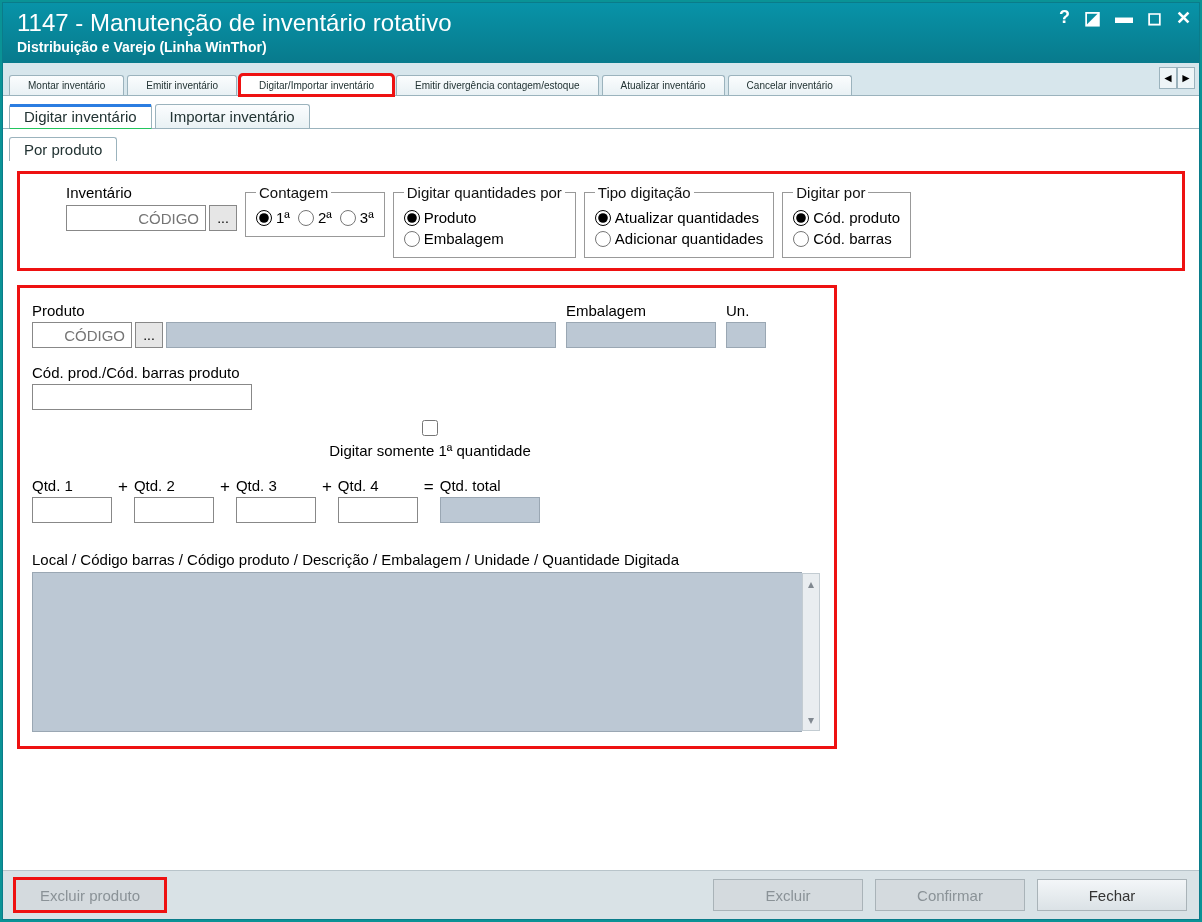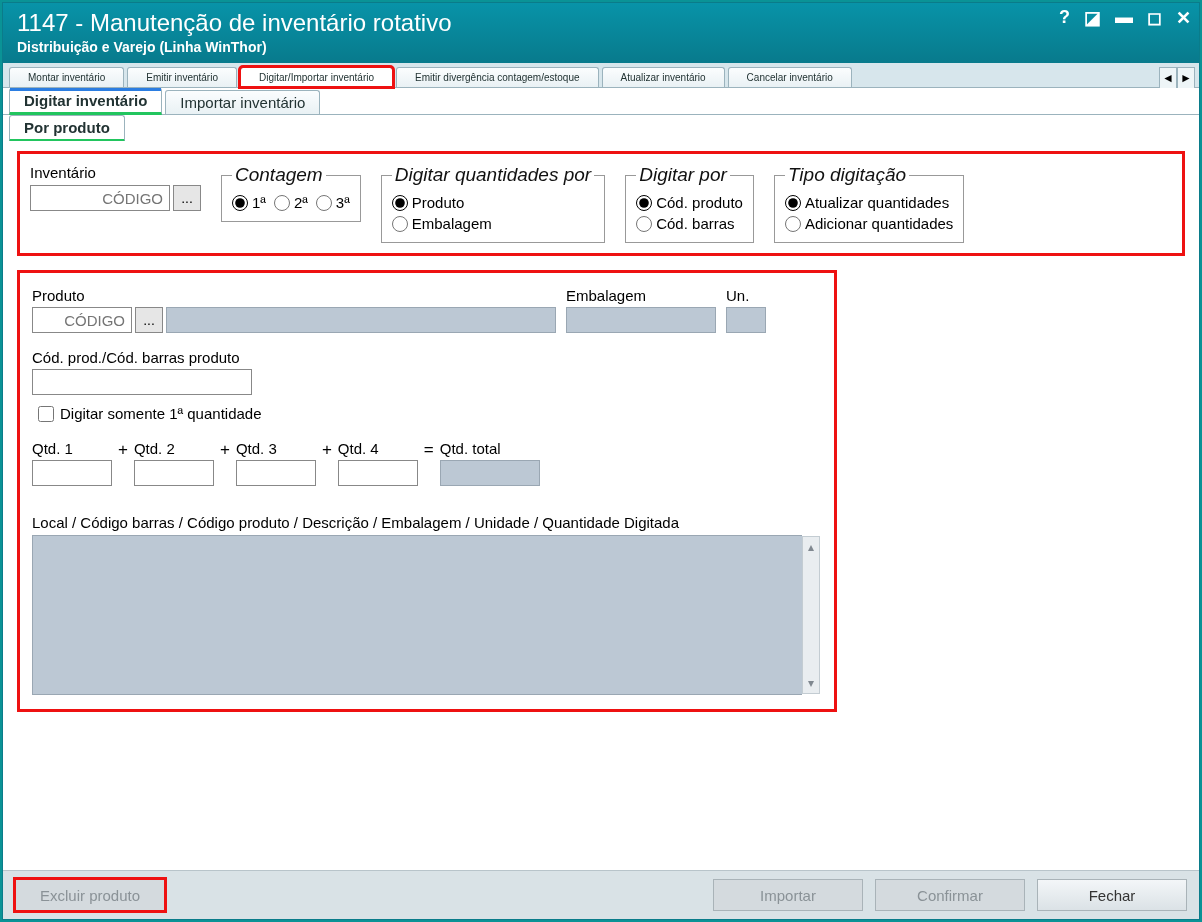--- a/index.html
+++ b/index.html
@@ -38,47 +38,47 @@
   border: 1px solid #9bb3bd;
   border-bottom: none;
   padding: 4px 18px;
   font-size: 10px;
   color: #233;
   margin-right: 3px;
   border-radius: 3px 3px 0 0;
   cursor: pointer;
   white-space: nowrap;
 }
-.tab-strip .tab.active { background: #fff; font-weight: 400; }
+.tab-strip .tab.active { background: #fff; font-weight: 400; margin-top: 8px; }
 .tab-strip .tab.highlighted { outline: 3px solid #e11; outline-offset: -1px; z-index:3; position:relative;}
 .tab-strip .scroll-btns { position:absolute; right:4px; top:4px; display:flex; }
 .tab-strip .scroll-btns span {
   width:18px; height:22px; border:1px solid #9bb3bd; background:#eef5f7;
   display:flex; align-items:center; justify-content:center; font-size:12px; cursor:pointer;
 }
 
 .tab-strip.sub { background:#fff; padding:0 6px; border-bottom:1px solid #9bb3bd; }
 .tab-strip.sub .tab { font-size:15px; padding:3px 14px; }
-.tab-strip.sub .tab.active { border-bottom:3px solid #22c55e; margin-bottom:-1px;font-weight:bold; }
+.tab-strip.sub .tab.active { border-bottom:1px solid #22c55e; margin-bottom:-1px; }
 .tab-strip.sub .tab.blue-accent::before {
   content:""; display:block; position:absolute; top:-1px; left:0; right:0; height:3px; background:#2b7de1;
 }
 .tab-strip.sub .tab { position:relative; }
 
 .content { flex:1; background:#fff; padding:10px 14px; overflow:hidden; position:relative; }
 
 .red-box { border:3px solid #e11; padding:10px 10px; margin-bottom:14px; }
 
-.groupset { display:flex; gap:20px; align-items:flex-start; }
+.groupset { display:flex; gap:8px; align-items:flex-start;margin-left:36px; }
 fieldset.grp {
   border:1px solid #999;
   padding:8px 10px 10px 10px;
   font-size:15px;
 }
-fieldset.grp legend { font-size:19px; padding:0 3px; color:#111;font-style:italic; }
+fieldset.grp legend { font-size:15px; padding:0 3px; color:#111; }
 .inv-block { display:flex; flex-direction:column; gap:4px; }
 .inv-block label { font-size:15px; }
 .inv-row { display:flex; align-items:center; gap:3px; }
 input[type=text].code {
   width:140px; height:26px; border:1px solid #888; text-align:right;
   padding:2px 6px; font-size:15px; color:#888;
 }
 .btn-ellipsis {
   width:28px; height:26px; border:1px solid #888; background:#e6e6e6;
   font-size:14px; cursor:pointer; display:flex; align-items:center; justify-content:center;
@@ -94,21 +94,21 @@
 .field label { font-size:15px; }
 input.txt { height:26px; border:1px solid #888; padding:2px 6px; font-size:15px; }
 input.txt.ro { background:#bcc8d4; border:1px solid #9aa7b3; }
 input.txt.wide { width:390px; }
 input.txt.code2 { width:100px; text-align:right; color:#888;}
 input.txt.emb { width:150px; }
 input.txt.un { width:40px; }
 input.txt.small { width:80px; }
 input.txt.med { width:220px; }
 
-.chk-row { display:flex; align-items:center; gap:6px; font-size:15px; margin:10px 0 18px 6px;}
+.chk-row { display:flex; align-items:center; gap:6px; font-size:15px; margin:10px 0 18px 6px;flex-direction:column;}
 input[type=checkbox]{ width:16px; height:16px; }
 
 .qty-row { display:flex; align-items:flex-start; gap:6px; font-size:15px; }
 .qty-row .op { padding-bottom:4px; font-size:17px; }
 
 .list-label { font-size:15px; margin-bottom:4px; }
 .list-area {
   width:770px; height:160px; background:#bcc8d4;
   border:1px solid #9aa7b3; border-right:none;
   position:relative;
@@ -210,43 +210,43 @@
                 <span>Produto</span>
               </label>
             <label>
                 <input type="radio" name="dqp" style="">
                 <span>Embalagem</span>
               </label>
           </div>
         </fieldset>
 
         <fieldset class="grp">
+          <legend>Tipo digitação</legend>
+          <div class="radio-col">
+            <label>
+                <input type="radio" name="td" checked="" style="">
+                <span>Atualizar quantidades</span>
+              </label>
+            <label>
+                <input type="radio" name="td" style="">
+                <span>Adicionar quantidades</span>
+              </label>
+          </div>
+        </fieldset>
+
+        <fieldset class="grp">
           <legend>Digitar por</legend>
           <div class="radio-col">
             <label>
                 <input type="radio" name="dp" checked="" style="">
                 <span>Cód. produto</span>
               </label>
             <label>
                 <input type="radio" name="dp" style="">
                 <span>Cód. barras</span>
-              </label>
-          </div>
-        </fieldset>
-
-        <fieldset class="grp">
-          <legend>Tipo digitação</legend>
-          <div class="radio-col">
-            <label>
-                <input type="radio" name="td" checked="" style="">
-                <span>Atualizar quantidades</span>
-              </label>
-            <label>
-                <input type="radio" name="td" style="">
-                <span>Adicionar quantidades</span>
               </label>
           </div>
         </fieldset>
       </div>
     </div>
 
     <div class="section2">
 
       <div class="row">
         <div class="field">
@@ -314,18 +314,18 @@
         </div>
       </div>
 
     </div>
 
   </div>
 
   <div class="footer">
     <button class="btn disabled hl">Excluir produto</button>
     <div class="spacer"></div>
-    <button class="btn disabled">Importar</button>
+    <button class="btn disabled">Excluir</button>
     <button class="btn disabled">Confirmar</button>
     <button class="btn">Fechar</button>
   </div>
 
 </div>
 
 </body></html>

